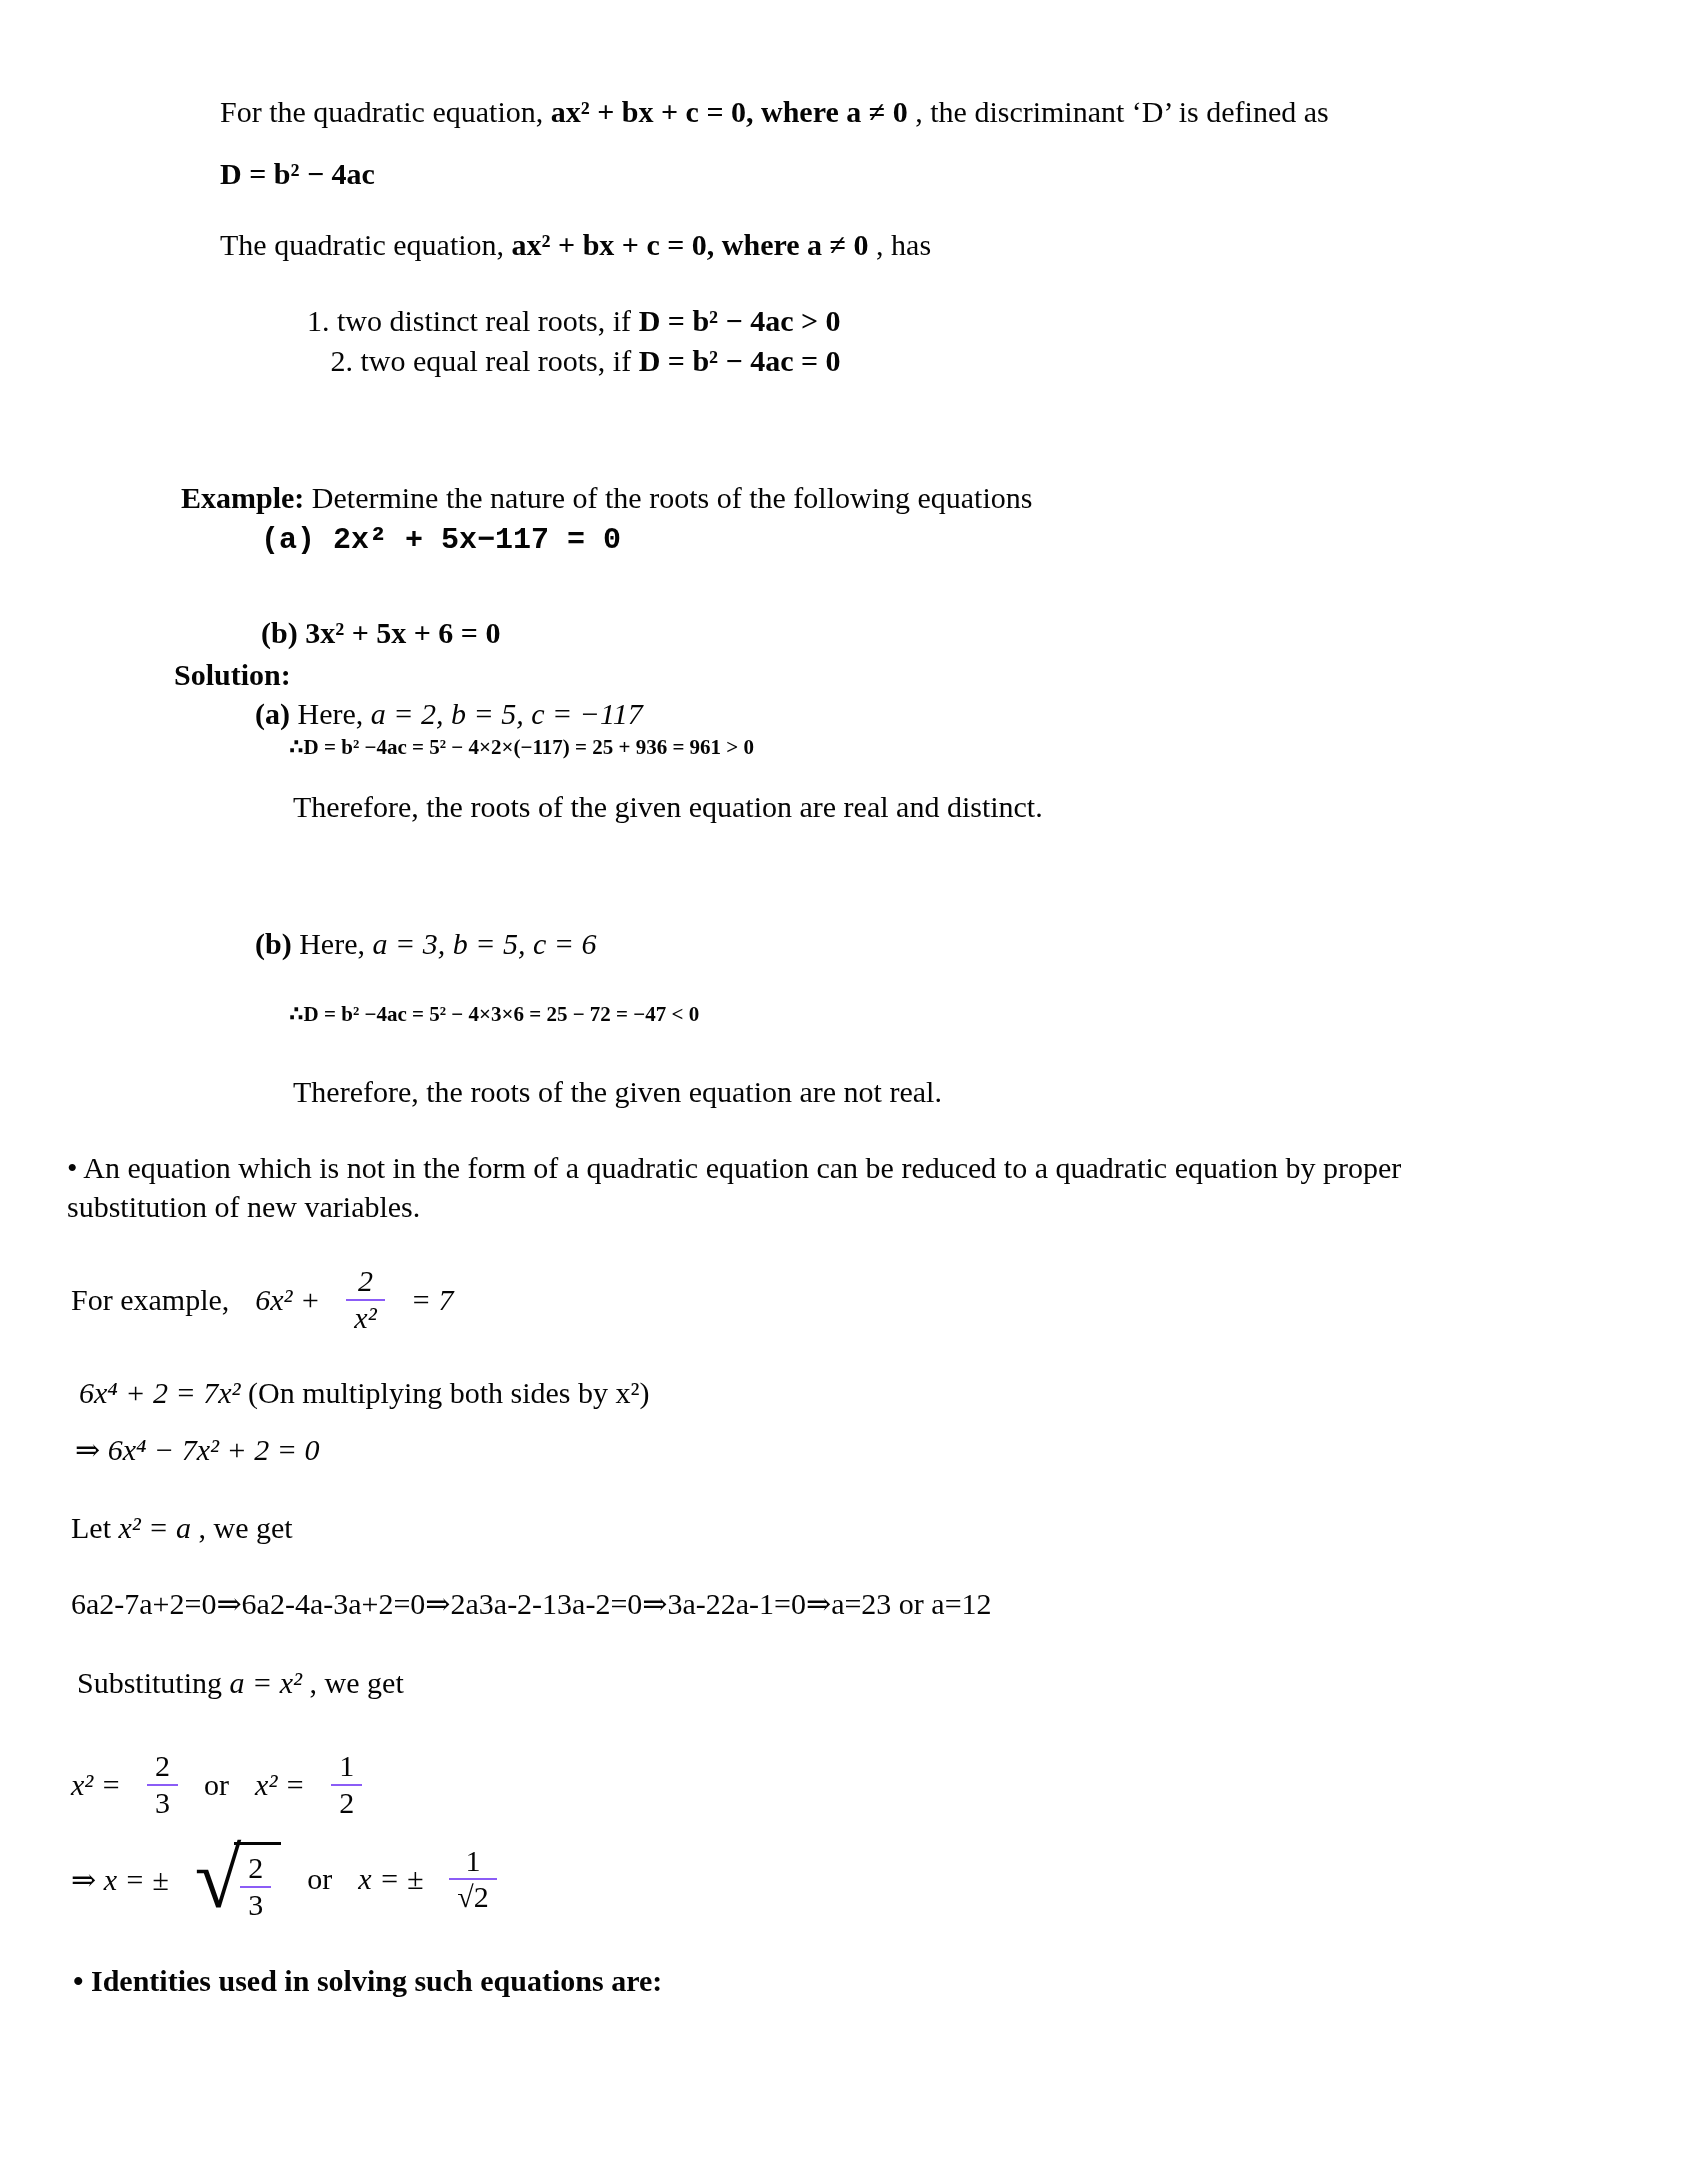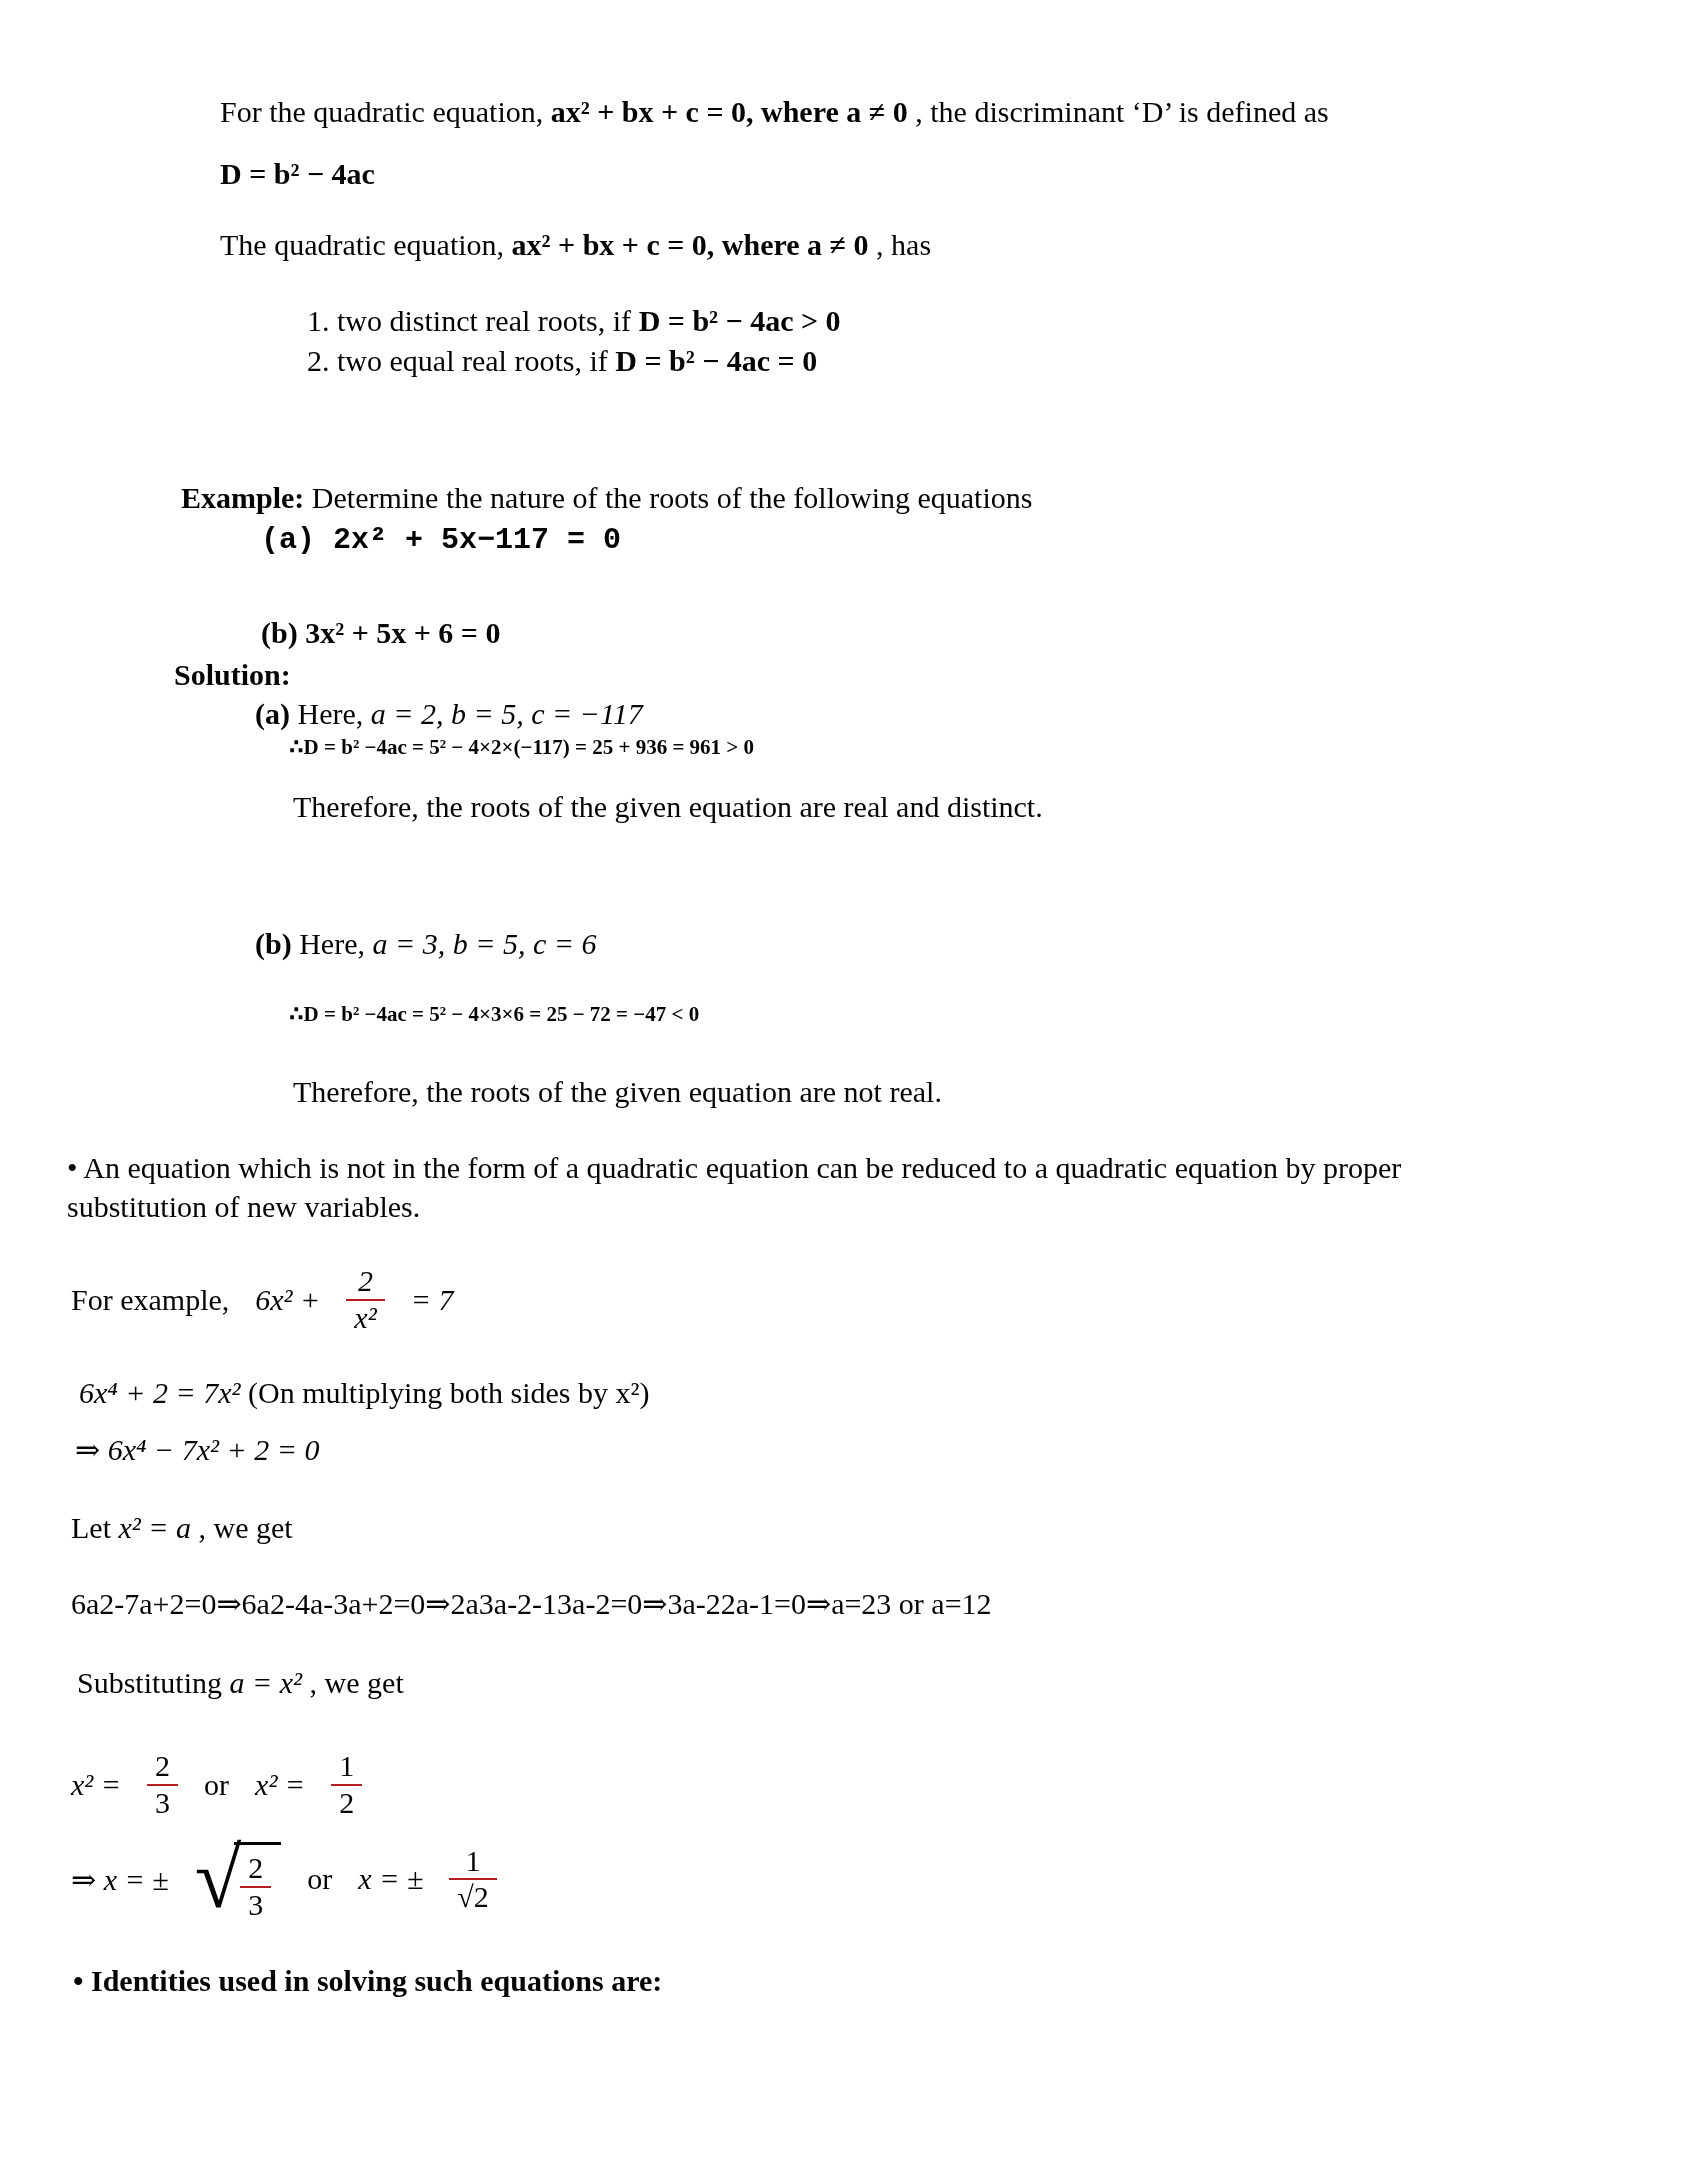--- a/index.html
+++ b/index.html
@@ -10,25 +10,25 @@
     background:#ffffff;
     color:#050505;
     font-family:"Liberation Serif","DejaVu Serif","DejaVu Sans",serif;
     font-size:30px;
     overflow:hidden;
     margin-top:28px;
   }
   .line{position:absolute;margin:0;white-space:nowrap;}
   .b{font-weight:bold;}
   .i{font-style:italic;}
-  .li{margin:0;line-height:40px;}
+  .li{margin:0;line-height:40px;text-align:right;}
   .mathline{display:flex;align-items:center;gap:26px;}
   .frac{display:inline-flex;flex-direction:column;align-items:center;line-height:1.15;}
   .frac .num{padding:0 8px;}
-  .frac .den{border-top:2px solid #b91c1c;padding:0 8px;}
+  .frac .den{border-top:2px solid #8b5cf6;padding:0 8px;}
   .sqrt{display:inline-flex;align-items:flex-start;}
   .sqrt .rad{font-size:85px;line-height:1;font-style:normal;margin-right:-7px;}
   .sqrt .radicand{border-top:3px solid #050505;padding:6px 10px 0 6px;margin-top:6px;}
   .worksize{font-size:21px;text-align:center;}
 </style>
 </head>
 <body>
 
 <div class="page">
 

